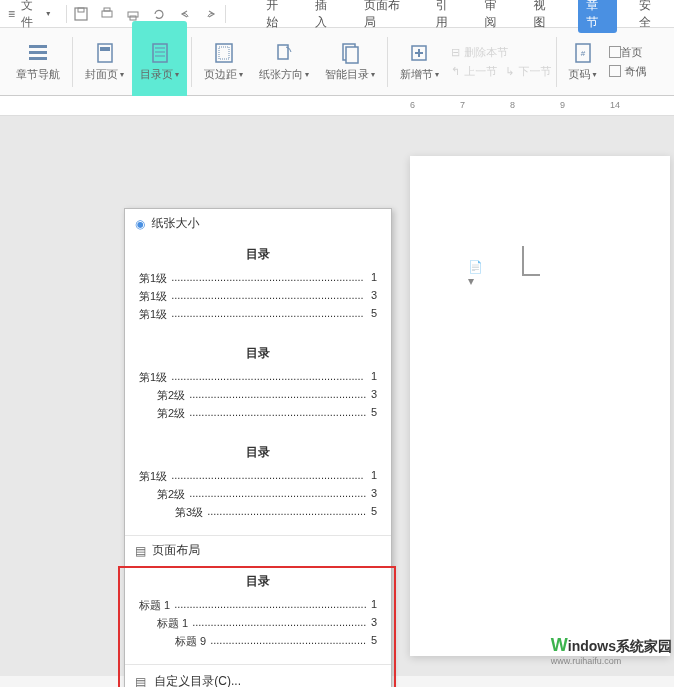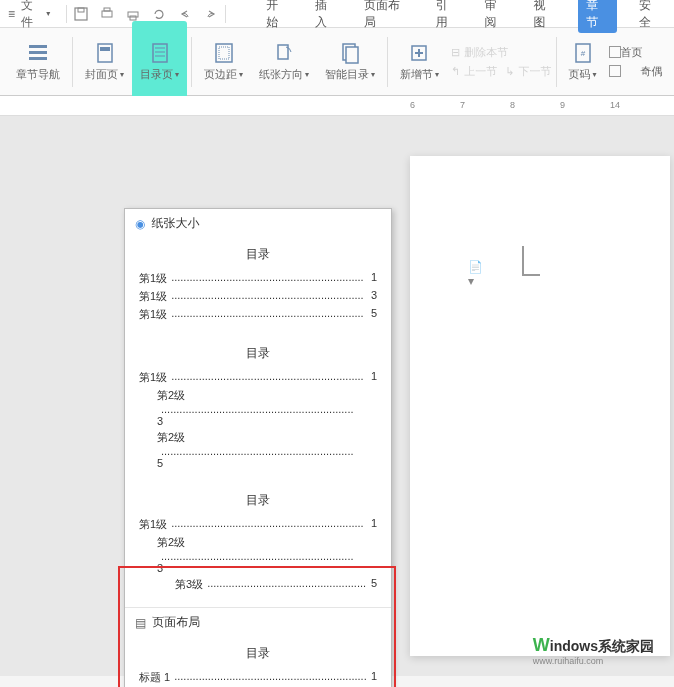--- a/index.html
+++ b/index.html
@@ -29,34 +29,34 @@
     
     .workspace { position: relative; height: 560px; background: #e8e8e8; }
     .page { position: absolute; left: 410px; top: 40px; width: 260px; height: 500px; background: #fff; box-shadow: 0 2px 8px rgba(0,0,0,0.15); }
     .page-icon { position: absolute; left: 468px; top: 144px; width: 14px; height: 16px; color: #888; font-size: 12px; }
     .cursor-mark { position: absolute; left: 522px; top: 130px; width: 18px; height: 30px; border-left: 2px solid #999; border-bottom: 2px solid #999; }
     
     .dropdown-panel { position: absolute; left: 124px; top: 92px; width: 268px; background: #fff; border: 1px solid #bbb; box-shadow: 2px 2px 6px rgba(0,0,0,0.2); z-index: 10; }
     .panel-header { display: flex; align-items: center; padding: 6px 10px; font-size: 12px; color: #333; }
     .panel-header-icon { margin-right: 6px; color: #4a90e2; }
     .toc-preview { padding: 8px 14px 12px; font-size: 12px; color: #333; }
-    .toc-title { text-align: center; margin-bottom: 8px; }
+    .toc-title { text-align: center; margin-bottom: 8px; font-weight: bold; }
     .toc-line { display: flex; justify-content: space-between; margin: 3px 0; font-size: 11px; }
     .toc-dots { flex: 1; overflow: hidden; margin: 0 4px; white-space: nowrap; color: #333; }
-    .toc-line.l2 { padding-left: 18px; flex-direction: column; }
+    .toc-line.l2 { padding-left: 18px; }
     .toc-line.l3 { padding-left: 36px; }
     .panel-divider { height: 1px; background: #e5e5e5; margin: 0; }
     
     .red-box { position: absolute; left: 118px; top: 450px; width: 278px; height: 156px; border: 2px solid #e03030; z-index: 11; pointer-events: none; }
     
     .panel-action { display: flex; align-items: center; padding: 8px 10px; font-size: 12px; color: #333; cursor: pointer; }
     .panel-action-icon { margin-right: 8px; color: #666; }
     
     .watermark { position: absolute; left: 200px; bottom: 30px; font-size: 11px; color: #bbb; text-align: center; }
-    .brand { position: absolute; right: 20px; bottom: 10px; font-size: 14px; font-weight: bold; color: #333; }
+    .brand { position: absolute; right: 2px; bottom: 10px; font-size: 14px; font-weight: bold; color: #333; }
     .brand-w { color: #3cb34e; font-size: 18px; }
     .brand-sub { font-size: 9px; color: #888; font-weight: normal; display: block; }
     
     svg { display: block; }
   </style>
 </head>
 <body>
 
 <div class="top-menu">
   <span class="hamburger">≡</span>
@@ -231,21 +231,21 @@
     <span class="ribbon-label">
         <span>页码</span>
         <span style="font-size:8px">▾</span>
       </span>
   </div>
   <div style="display:flex;flex-direction:column;gap:4px;margin-left:4px;font-size:11px;color:#666;">
     <div style="display:flex;align-items:center;">
         <span style="width:12px;height:12px;border:1px solid #999;display:inline-block;"></span>
         <span>首页</span>
       </div>
-    <div style="display:flex;align-items:center;gap:20px;">
+    <div style="display:flex;align-items:center;gap:4px;">
         <span style="width:12px;height:12px;border:1px solid #999;display:inline-block;"></span>
         <span>奇偶</span>
       </div>
   </div>
 </div>
 
 <div class="ruler">
   <span class="ruler-mark" style="left:410px;">6</span>
   <span class="ruler-mark" style="left:460px;">7</span>
   <span class="ruler-mark" style="left:510px;">8</span>

